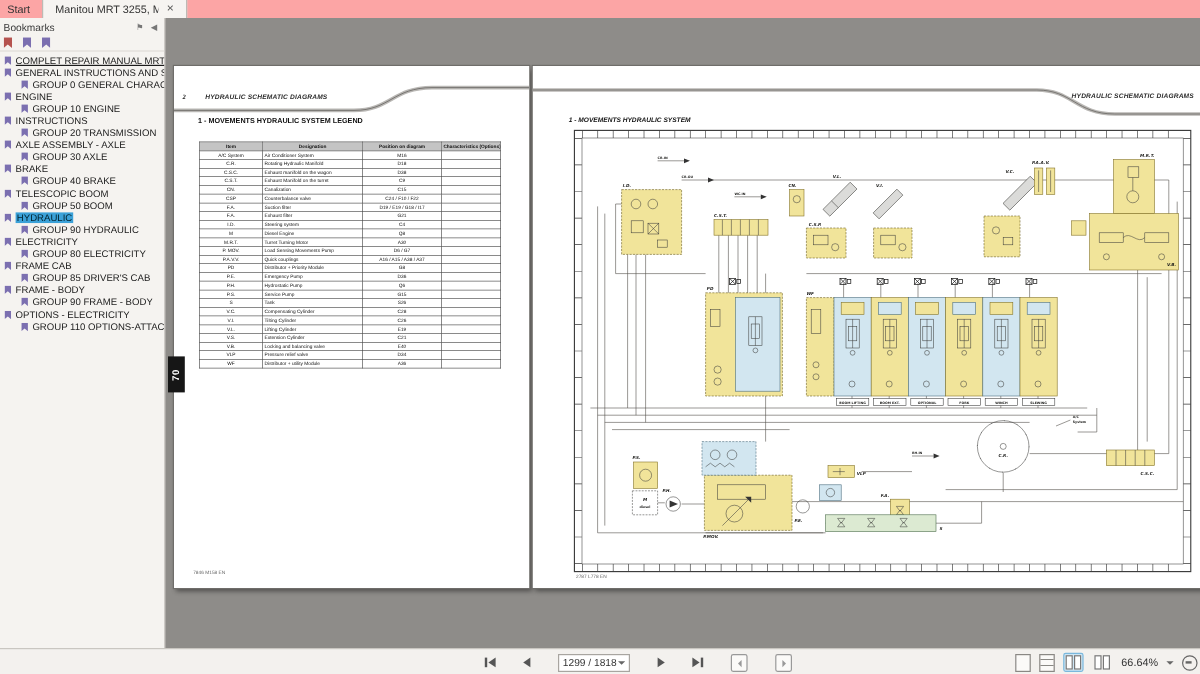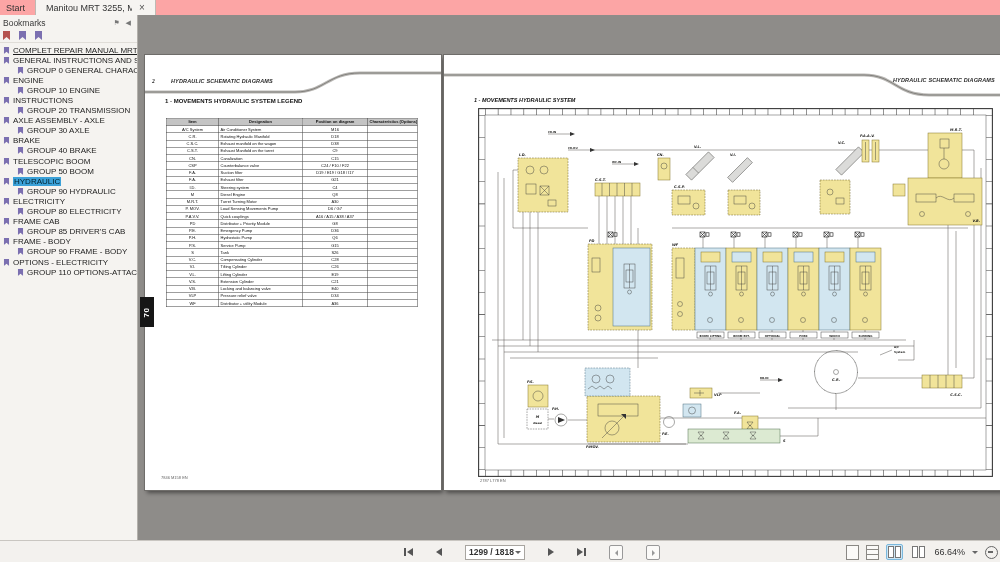--- a/index.html
+++ b/index.html
@@ -70,21 +70,21 @@
   .cyl{fill:#dbdbd9;stroke:#4a4a48;stroke-width:.5;}
   .ar{fill:#333;stroke:none;}
   .tkfill{fill:#dcead2;stroke:#4f6f4f;stroke-width:.5;}
   .sol{stroke:#161616;stroke-width:.6;fill:none;}
   text.cl{font:italic 700 3.5px "DejaVu Sans",sans-serif;fill:#1d1d1b;}
   text.cs{font:700 2.7px "DejaVu Sans",sans-serif;fill:#1d1d1b;}
   .secbox{fill:#fff;stroke:#333;stroke-width:.45;}
   
   .toolbar{position:absolute;left:0;top:540px;width:1000px;height:22px;background:#f3f1ee;
            border-top:1px solid #c9c6c1;font-size:9px;color:#333;}
-  .nav{position:absolute;left:404px;top:0;height:22px;display:flex;align-items:center;gap:23px;font-weight:bold;}
+  .nav{position:absolute;left:404px;top:0;height:22px;display:flex;align-items:center;gap:23px;}
   .btn{display:flex;align-items:center;gap:1px;cursor:default;}
   .tri{width:0;height:0;border-style:solid;}
   .tri.l{border-width:4px 6px 4px 0;border-color:transparent #555 transparent transparent;}
   .tri.r{border-width:4px 0 4px 6px;border-color:transparent transparent transparent #555;}
   .vbar{width:2px;height:8px;background:#555;}
   .pagebox{width:52px;height:13px;background:#fff;border:1px solid #a8a5a0;display:flex;
            align-items:center;justify-content:space-between;padding:0 3px;font-size:8.5px;}
   .caret{width:0;height:0;border:3px solid transparent;border-top-color:#666;margin-top:3px;}
   .histicon{width:12px;height:13px;border:1px solid #999;border-radius:2px;background:#fbfaf8;position:relative;}
   .histicon::after{content:"";position:absolute;left:2px;top:4px;width:0;height:0;

